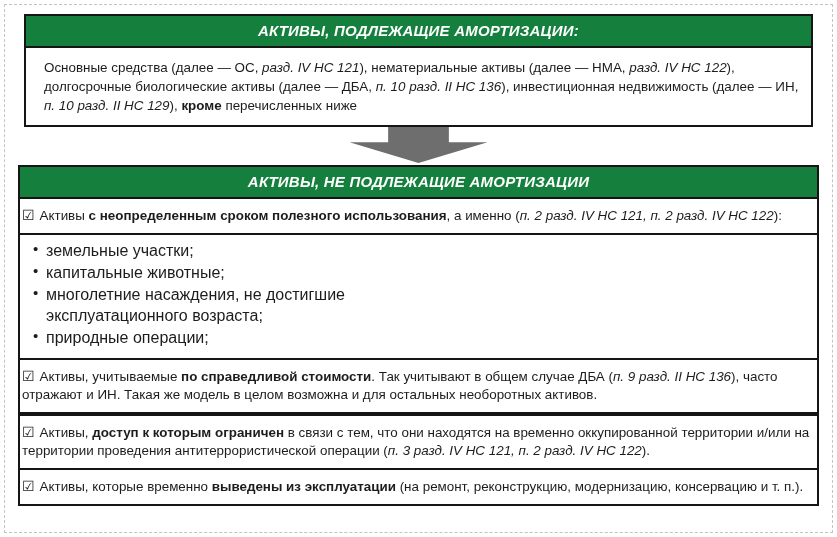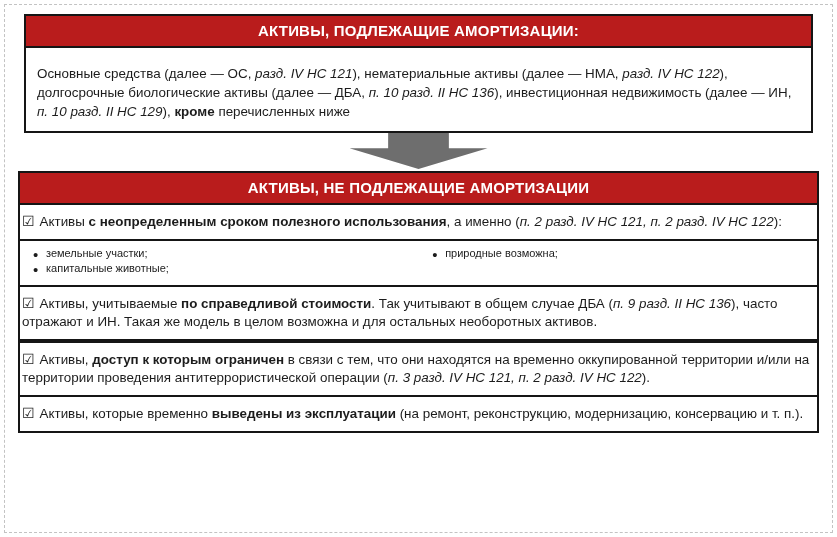--- a/index.html
+++ b/index.html
@@ -5,40 +5,40 @@
   html,body{margin:0;padding:0;}
   body{
     width:837px;height:537px;position:relative;background:#ffffff;
     font-family:"Liberation Sans",sans-serif;color:#1c1c1c;overflow:hidden;
   }
   .frame{position:absolute;inset:4px;border:1px dashed #c3c3c3;pointer-events:none;}
   .content{position:absolute;left:14px;right:14px;top:14px;}
 
   .block{border:2px solid #151515;background:#fff;}
   .block-header{
-    background:#b91c1c;color:#ffffff;font-weight:bold;text-align:center;
-    font-size:15px;letter-spacing:.2px;padding:6px 4px 7px;border-bottom:2px solid #151515;
+    background:#15803d;color:#ffffff;font-weight:bold;text-align:center;
+    font-size:15px;letter-spacing:.2px;padding:6px 4px 7px;border-bottom:2px solid #151515;font-style:italic;
   }
   .block1{margin:0 10px;}
-  .block1 .block-body{padding:16px 11px 10px;font-size:13.4px;line-height:1.42;}
+  .block1 .block-body{padding:10px 11px 10px;font-size:13.4px;line-height:1.42;margin-left:7px;}
 
   .arrow-wrap{height:38px;display:flex;justify-content:center;align-items:stretch;}
   .arrow-down{
     width:138px;height:36px;background:#6e6e6e;
     clip-path:polygon(28% 0,72% 0,72% 42%,100% 42%,50% 100%,0 42%,28% 42%);
   }
 
   .block2{margin:0 4px;}
   .section{padding:7px 2px 8px;font-size:13.4px;line-height:1.34;}
   .rule{border-top:2px solid #151515;height:0;}
   .chk{margin-right:5px;font-size:14px;}
   .b{font-weight:bold;}
   .i{font-style:italic;}
 
-  .bullets{display:flex;padding:5px 11px 9px;font-size:11px;line-height:1.36;}
+  .bullets{display:flex;padding:5px 11px 9px;font-size:16px;line-height:1.36;flex-direction:column;}
   .bullets .col-left{width:51.5%;padding-right:8px;box-sizing:border-box;}
   .bullets .col-right{width:48.5%;box-sizing:border-box;}
   .bullets ul{margin:0;padding:0;list-style:none;}
   .bullets li{position:relative;padding-left:15px;}
   .bullets li::before{content:"\2022";position:absolute;left:2px;top:-1px;font-size:15px;}
 </style>
 </head>
 <body>
 
 <div class="frame"></div>
@@ -57,25 +57,26 @@
   <div class="block block2">
     <div class="block-header">АКТИВЫ, НЕ ПОДЛЕЖАЩИЕ АМОРТИЗАЦИИ</div>
     <div id="sections">
         <div class="section"><span class="chk">☑</span><span>Активы </span><span class="b">с неопределенным сроком полезного использования</span><span>, а именно (</span><span class="i">п. 2 разд. IV НС 121, п. 2 разд. IV НС 122</span><span>):</span></div>
         <div class="rule"></div>
         <div class="bullets">
           <div class="col-left">
             <ul>
               <li>земельные участки;</li>
               <li>капитальные животные;</li>
+              <li>многолетние насаждения, не достигшие эксплуатационного возраста;</li>
             </ul>
           </div>
           <div class="col-right">
             <ul>
-              <li>природные возможна;</li>
+              <li>природные операции;</li>
             </ul>
           </div>
         </div>
         <div class="rule"></div>
         <div class="section"><span class="chk">☑</span><span>Активы, учитываемые </span><span class="b">по справедливой стоимости</span><span>. Так учитывают в общем случае ДБА (</span><span class="i">п. 9 разд. II НС 136</span><span>), часто отражают и ИН. Такая же модель в целом возможна и для остальных необоротных активов.</span></div>
         <div class="rule"></div>
         <div class="rule"></div>
         <div class="section"><span class="chk">☑</span><span>Активы, </span><span class="b">доступ к которым ограничен</span><span> в связи с тем, что они находятся на временно оккупированной территории и/или на территории проведения антитеррористической операции (</span><span class="i">п. 3 разд. IV НС 121, п. 2 разд. IV НС 122</span><span>).</span></div>
         <div class="rule"></div>
         <div class="section"><span class="chk">☑</span><span>Активы, которые временно </span><span class="b">выведены из эксплуатации</span><span> (на ремонт, реконструкцию, модернизацию, консервацию и т. п.).</span></div>

